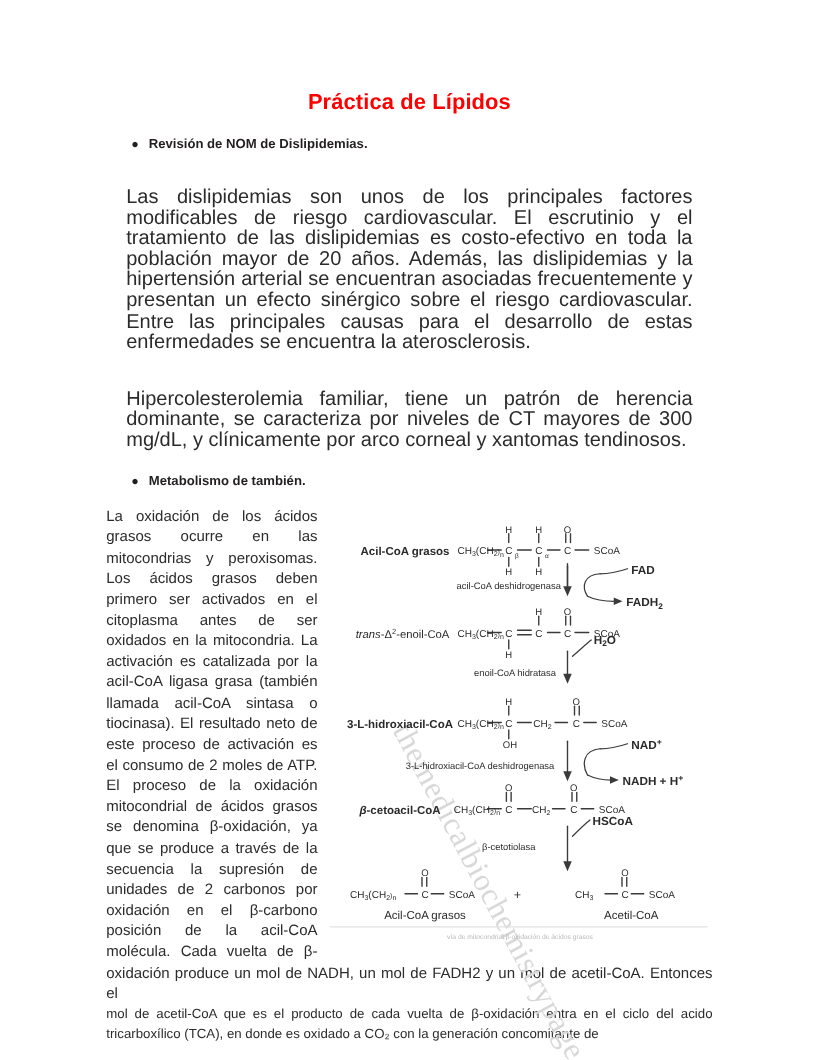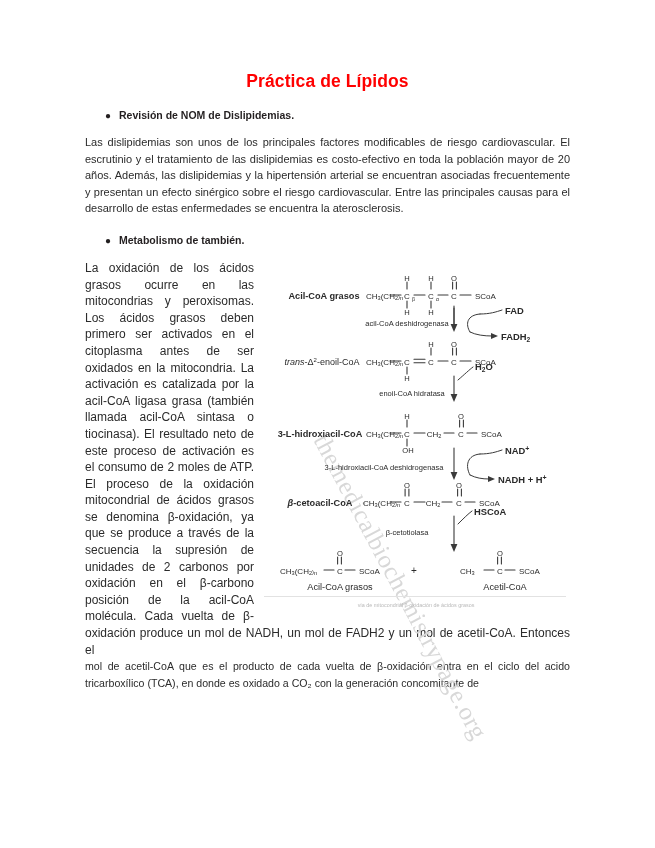--- a/index.html
+++ b/index.html
@@ -51,23 +51,23 @@
     color: #231f20;
   }
   .bullet-text {
     font-weight: bold;
     font-size: 10.5px;
     color: #231f20;
     text-align: center;
   }
 
   p.body-par {
-    margin: 0;
+    margin: 16px;
     padding-top: 13px;
-    font-size: 11px;
+    font-size: 16px;
     line-height: 16.6px;
     text-align: justify;
     color: #2b2b2b;
   }
 
   
   .flow-region {
     margin-top: 14px;
     position: relative;
   }
@@ -139,20 +139,21 @@
   <div class="content">
 
     <h1 class="doc-title">Práctica de Lípidos</h1>
 
     <div class="bullet-line">
       <span class="bullet-dot">●</span>
       <span class="bullet-text">Revisión de NOM de Dislipidemias.</span>
     </div>
 
     <p class="body-par">Las dislipidemias son unos de los principales factores modificables de riesgo cardiovascular. El escrutinio y el tratamiento de las dislipidemias es costo-efectivo en toda la población mayor de 20 años. Además, las dislipidemias y la hipertensión arterial se encuentran asociadas frecuentemente y presentan un efecto sinérgico sobre el riesgo cardiovascular. Entre las principales causas para el desarrollo de estas enfermedades se encuentra la aterosclerosis.</p>
+    <p class="body-par">Hipercolesterolemia familiar, tiene un patrón de herencia dominante, se caracteriza por niveles de CT mayores de 300 mg/dL, y clínicamente por arco corneal y xantomas tendinosos.</p>
 
     <div class="bullet-line">
       <span class="bullet-dot">●</span>
       <span class="bullet-text">Metabolismo de también.</span>
     </div>
 
     <div class="flow-region">
 
       <div class="figure-float">
         <div class="fig">

